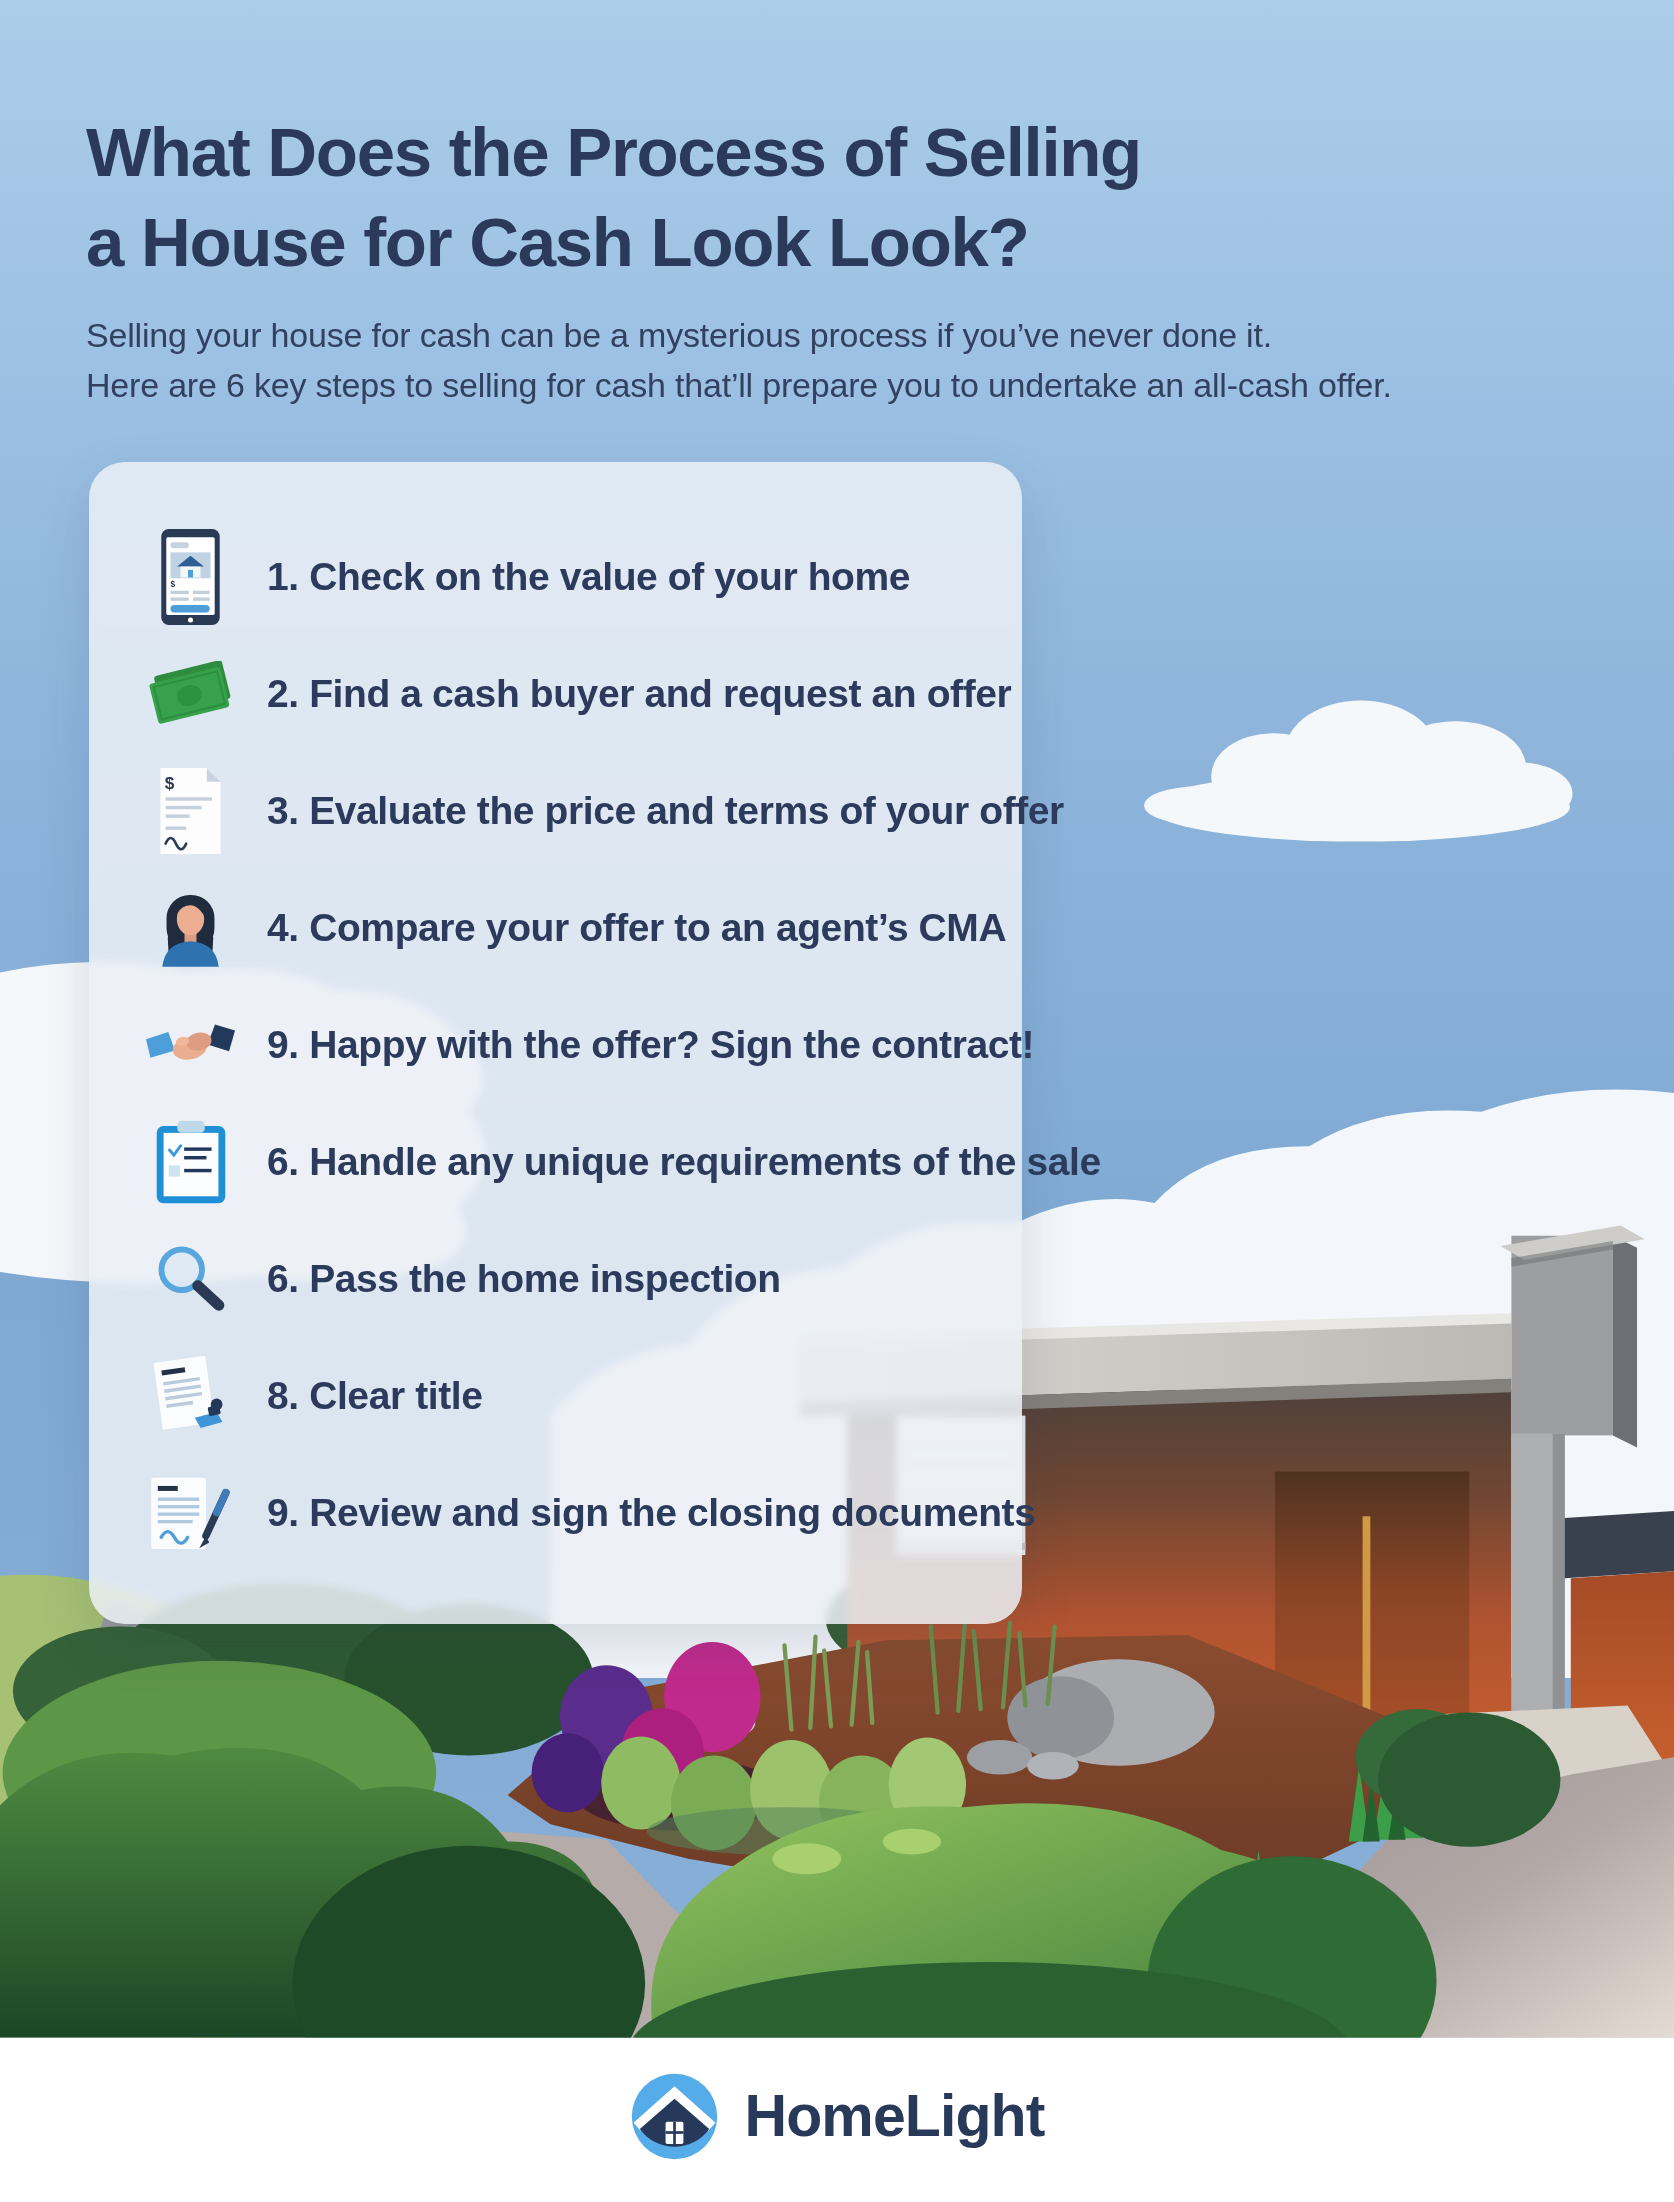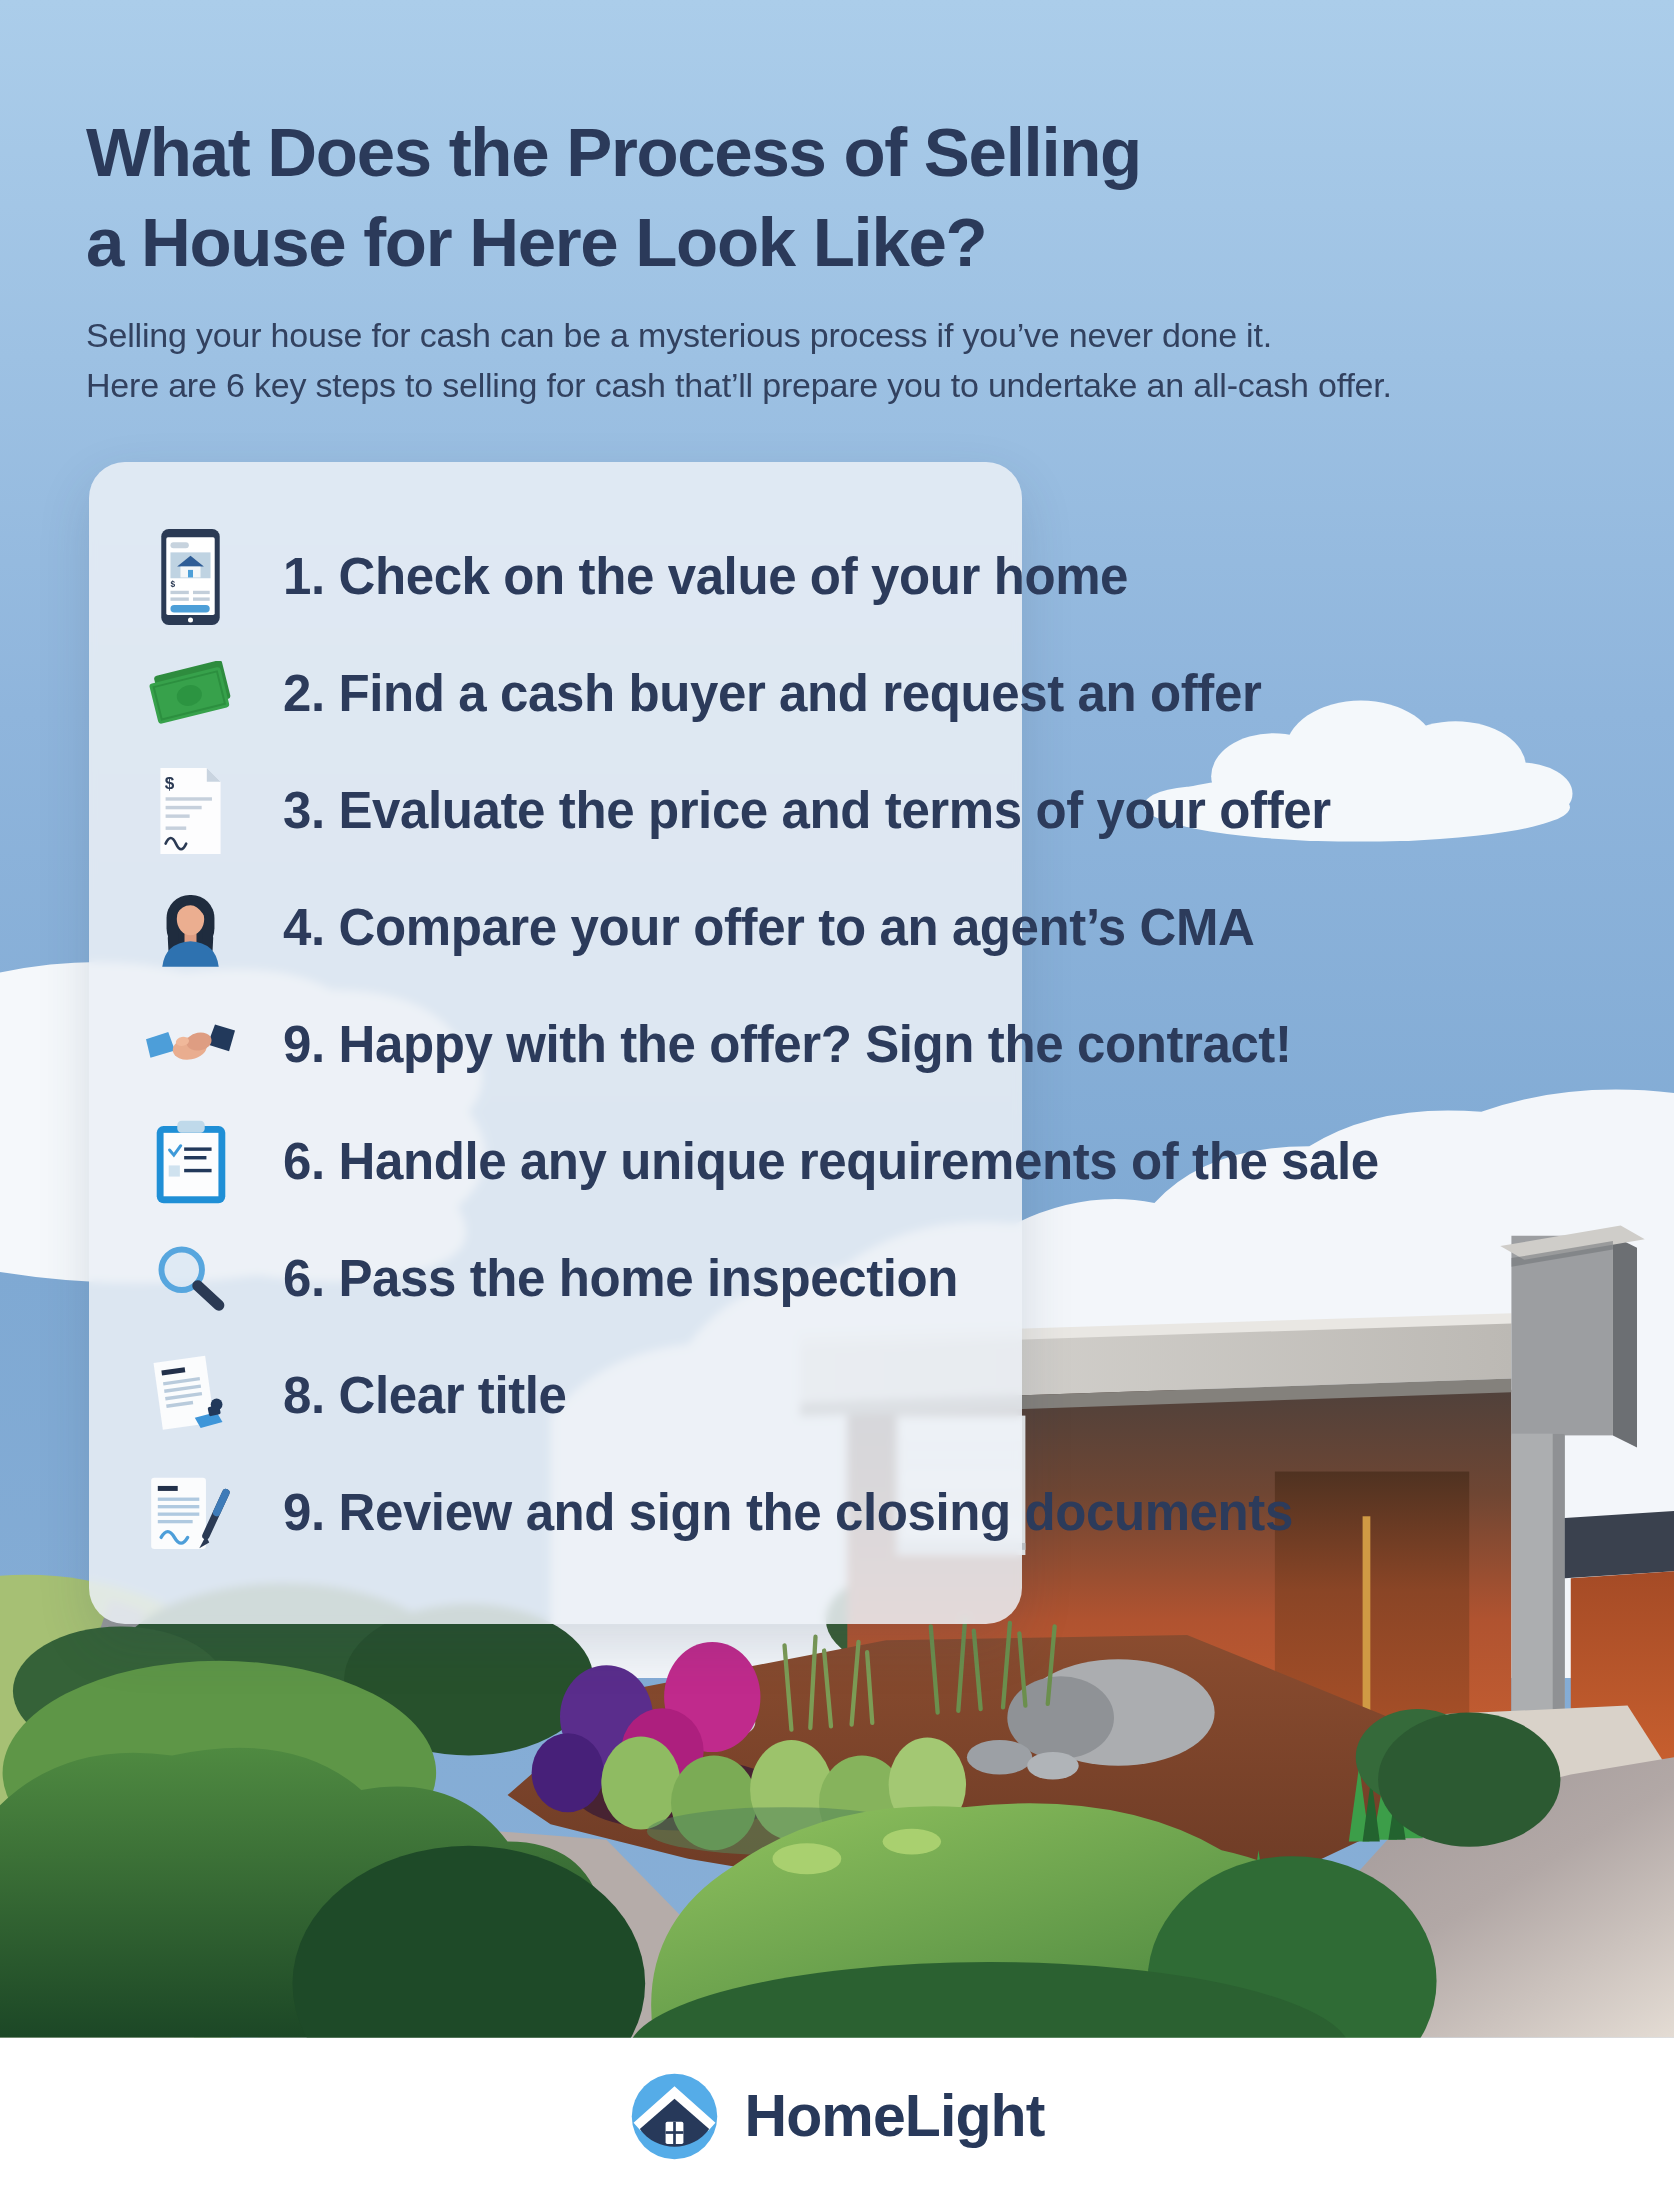--- a/index.html
+++ b/index.html
@@ -11,21 +11,21 @@
   .title{font-size:69px;font-weight:700;color:#2B3A5A;line-height:1.30;letter-spacing:-1.3px;}
   .subtitle{margin-top:24px;font-size:34px;font-weight:400;color:#32415F;line-height:1.45;letter-spacing:-0.2px;}
 
   .card{position:absolute;left:89px;top:462px;width:933px;height:1162px;
         background:rgba(235,240,246,0.86);border-radius:36px;
         -webkit-backdrop-filter:blur(4.3px);backdrop-filter:blur(4.3px);
         box-shadow:0 20.6px 52px rgba(40,60,90,0.15);
         box-sizing:border-box;padding:56px 26px 0 57px;display:flex;flex-direction:column;}
   .step-row{height:117px;display:flex;align-items:center;}
   .step-icon{width:89px;min-width:89px;display:flex;align-items:center;justify-content:center;}
-  .step-text{margin-left:48px;font-size:51px;font-weight:700;color:#2C3B5B;letter-spacing:-0.4px;white-space:nowrap;}
+  .step-text{margin-left:32px;font-size:39px;font-weight:700;color:#2C3B5B;letter-spacing:-0.4px;white-space:nowrap;}
 
   .footer{position:absolute;left:0;top:2056px;width:1674px;height:120px;
           display:flex;align-items:center;justify-content:center;gap:26px;}
   .brand-mark{width:89px;height:89px;}
   .brand-name{font-size:59px;font-weight:700;color:#28395A;letter-spacing:-0.9px;}
 </style>
 </head>
 <body>
 
 <svg class="bg-svg" viewBox="0 0 1946 2560" preserveAspectRatio="none" aria-hidden="true">
@@ -243,21 +243,21 @@
     <ellipse cx="1648" cy="2042" rx="72" ry="56" fill="#356A3A"></ellipse>
     <ellipse cx="1708" cy="2068" rx="106" ry="78" fill="#2C5A32"></ellipse>
   </g>
 
   <rect x="0" y="2368" width="1946" height="192" fill="#FFFFFF"></rect>
 </svg>
 
 <div class="header">
   <div class="title">
     <div>What Does the Process of Selling</div>
-    <div>a House for Here Look Like?</div>
+    <div>a House for Cash Look Look?</div>
   </div>
   <div class="subtitle">
     <div>Selling your house for cash can be a mysterious process if you’ve never done it.</div>
     <div>Here are 6 key steps to selling for cash that’ll prepare you to undertake an all-cash offer.</div>
   </div>
 </div>
 
 <div class="card">
 
   <div class="step-row">

